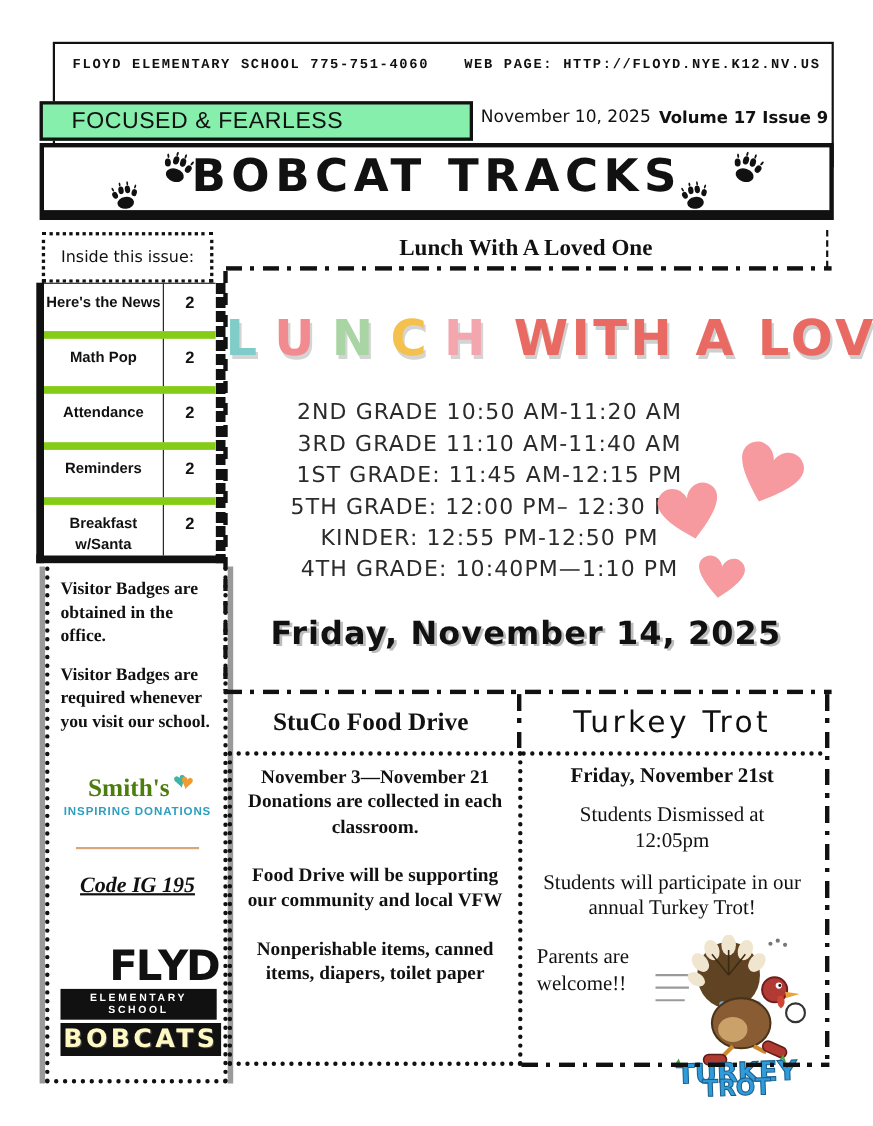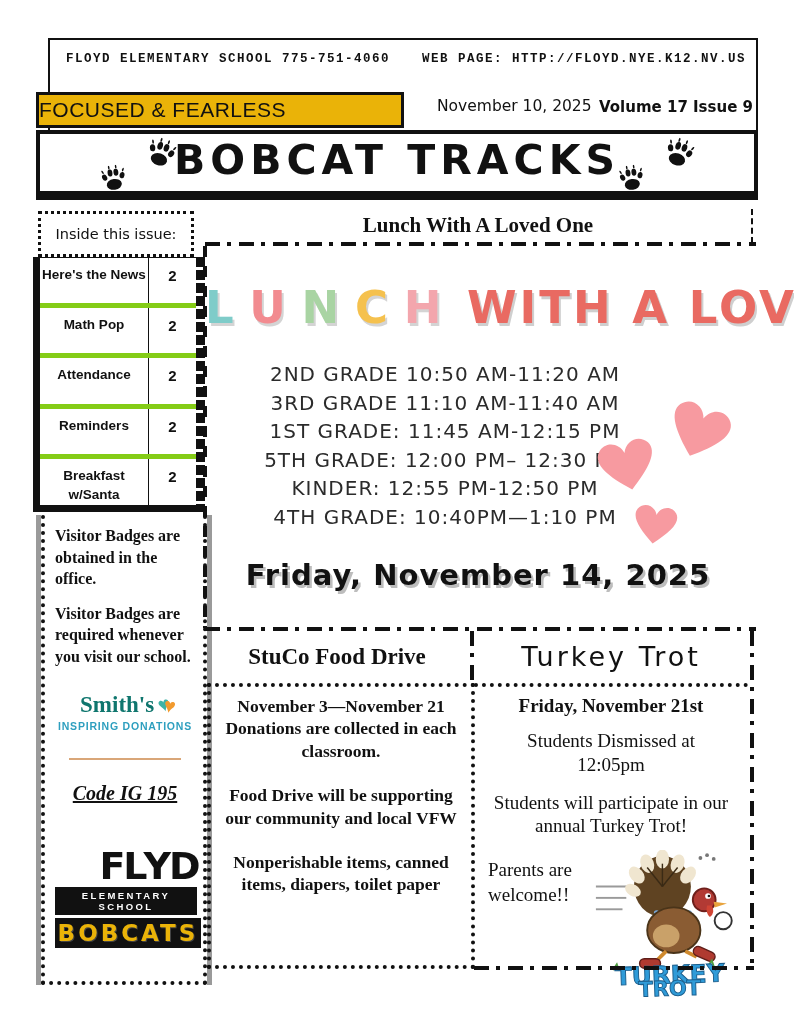--- a/index.html
+++ b/index.html
@@ -6,21 +6,21 @@
   #page{position:relative;width:794px;height:1024px;background:#fff;overflow:hidden;
         font-family:"Liberation Sans",sans-serif;color:#111;}
 
   
   .header-box{position:absolute;left:48px;top:38px;width:706px;height:110px;border:2px solid #111;}
   .mono-line{position:absolute;top:12px;font-family:"Liberation Mono",monospace;font-weight:bold;
              font-size:12.5px;letter-spacing:1.5px;white-space:nowrap;}
   .school-line{left:16px;}
   .web-line{right:10px;}
   .motto-box{position:absolute;left:36px;top:92px;width:362px;height:30px;border:3px solid #111;
-             background:#eab308;z-index:3;line-height:30px;font-size:21px;letter-spacing:.5px;}
+             background:#86efac;z-index:3;line-height:30px;padding-left:26px;font-size:21px;letter-spacing:.5px;}
   .date-text{position:absolute;left:437px;top:97px;font-family:"DejaVu Sans",sans-serif;font-size:15.5px;z-index:3;}
   .volume-text{position:absolute;left:599px;top:98px;font-family:"DejaVu Sans",sans-serif;font-size:15px;font-weight:bold;z-index:3;}
 
   
   .banner{position:absolute;left:36px;top:130px;width:722px;height:70px;background:#111;z-index:2;}
   .banner-inner{position:absolute;left:4px;top:4px;right:4px;bottom:9px;background:#fff;}
   .banner-title{position:absolute;left:0;right:0;top:2px;text-align:center;
                 font-family:"DejaVu Sans",sans-serif;font-weight:600;font-size:41px;letter-spacing:5px;}
   .paw-group{position:absolute;top:4px;width:92px;height:52px;}
   .paw-group.left{left:52px;}
@@ -32,51 +32,51 @@
   
   .inside-box{position:absolute;left:38px;top:211px;width:150px;height:40px;border:3px dotted #111;
               display:flex;align-items:center;justify-content:center;background:#fff;
               font-family:"DejaVu Sans",sans-serif;font-size:14.5px;}
   .toc-left-bar{position:absolute;left:33px;top:257px;width:7px;height:255px;background:#111;}
   .toc-right-bar{position:absolute;left:196px;top:257px;width:9px;height:255px;
                  background:repeating-linear-gradient(180deg,#111 0 10px,#fff 10px 13px);}
   .toc-bottom-bar{position:absolute;left:33px;top:504px;width:172px;height:8px;background:#111;}
   .toc-table{position:absolute;left:40px;top:257px;width:156px;height:247px;background:#fff;
              border-top:1px solid #111;display:flex;flex-direction:column;}
-  .toc-row{flex:1;display:flex;border-bottom:5px solid #84cc16;}
+  .toc-row{flex:1;display:flex;border-bottom:7px solid #84cc16;}
   .toc-row:last-child{border-bottom:none;}
   .toc-label{width:108px;border-right:1px solid #111;display:flex;align-items:flex-start;justify-content:center;
              text-align:center;font-weight:bold;font-size:13.5px;line-height:1.45;padding-top:7px;}
   .toc-page{flex:1;display:flex;align-items:flex-start;justify-content:center;font-weight:bold;
             font-size:15px;padding-top:9px;}
 
   
   .visitor-box{position:absolute;left:36px;top:515px;width:166px;height:470px;
                border-left:5px solid #9a9a9a;border-right:5px solid #9a9a9a;background:#fff;}
   .visitor-inner{position:absolute;left:0;top:0;right:0;bottom:0;
                  border-left:4px dotted #111;border-right:4px dotted #111;border-bottom:4px dotted #111;
                  padding:10px 8px 0 10px;}
   .visitor-para{font-family:"Liberation Serif",serif;font-weight:bold;font-size:16px;line-height:1.35;margin:0 0 13px 0;}
   .smiths{margin-top:24px;text-align:center;}
   .smiths-row{display:flex;align-items:center;justify-content:center;gap:4px;}
-  .smiths-name{color:#0f766e;font-family:"Liberation Serif",serif;font-weight:bold;font-size:23px;}
+  .smiths-name{color:#4d7c0f;font-family:"Liberation Serif",serif;font-weight:bold;font-size:23px;margin-top:12px;}
   .smiths-hearts{font-size:20px;line-height:1;letter-spacing:-6px;}
   .h-teal{color:#3eb3a6;display:inline-block;transform:rotate(-14deg);}
   .h-orange{color:#f29a2e;display:inline-block;transform:rotate(12deg);}
   .smiths-tagline{color:#2e9fbf;font-size:10.5px;letter-spacing:.8px;margin-top:2px;font-weight:bold;}
   .smiths-divider{width:112px;height:2px;background:#d9a678;margin:26px auto 22px;}
   .code-line{font-family:"Liberation Serif",serif;font-weight:bold;font-style:italic;
              text-decoration:underline;font-size:20px;text-align:center;}
   .floyd-logo{margin-top:42px;text-align:center;}
   .floyd-word{display:flex;align-items:center;justify-content:center;
               font-family:"DejaVu Sans",sans-serif;font-weight:900;font-size:38px;letter-spacing:-2px;line-height:1;margin-left:48px;}
   .floyd-word svg{margin:0 -1px;}
   .floyd-school-bar{background:#111;color:#fff;font-size:9.5px;font-weight:bold;letter-spacing:2.4px;
                     width:142px;margin:2px auto 0;padding:3px 0;}
-  .floyd-bobcats-bar{background:#111;color:#eab308;font-family:"DejaVu Sans",sans-serif;font-weight:900;
+  .floyd-bobcats-bar{background:#111;color:#fef9c3;font-family:"DejaVu Sans",sans-serif;font-weight:900;
                      font-size:23px;letter-spacing:3px;width:146px;margin:3px auto 0;padding:2px 0;
                      text-shadow:1px 1px 0 #444;}
 
   
   .hdashdot{background:repeating-linear-gradient(90deg,#111 0 15px,transparent 15px 22px,#111 22px 26px,transparent 26px 34px);}
   .vdashdot{background:repeating-linear-gradient(180deg,#111 0 15px,transparent 15px 22px,#111 22px 26px,transparent 26px 34px);}
   .vdashed{background:repeating-linear-gradient(180deg,#111 0 11px,transparent 11px 20px);}
 
   
   .lunch-header{position:absolute;left:205px;top:209px;width:546px;height:34px;

